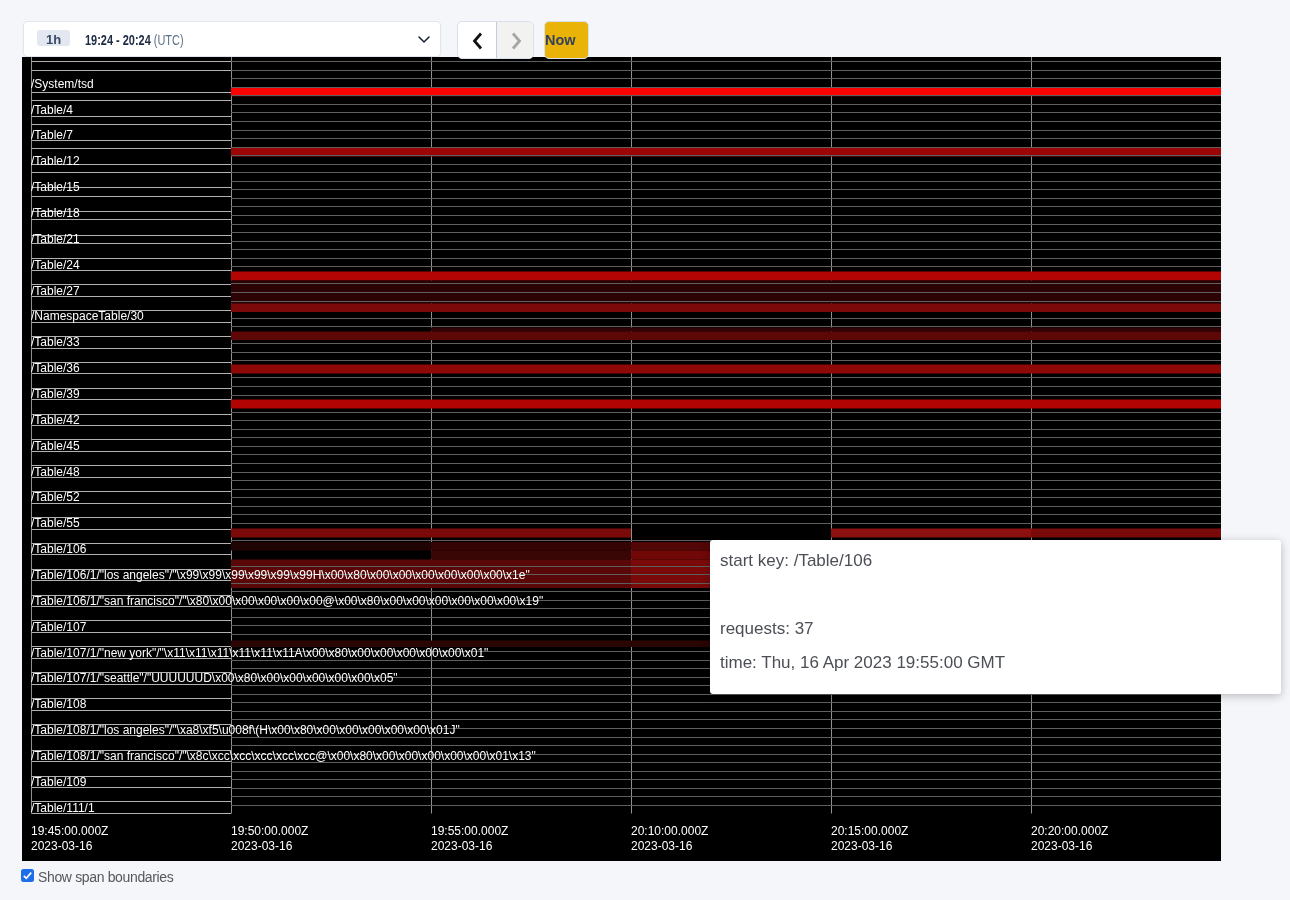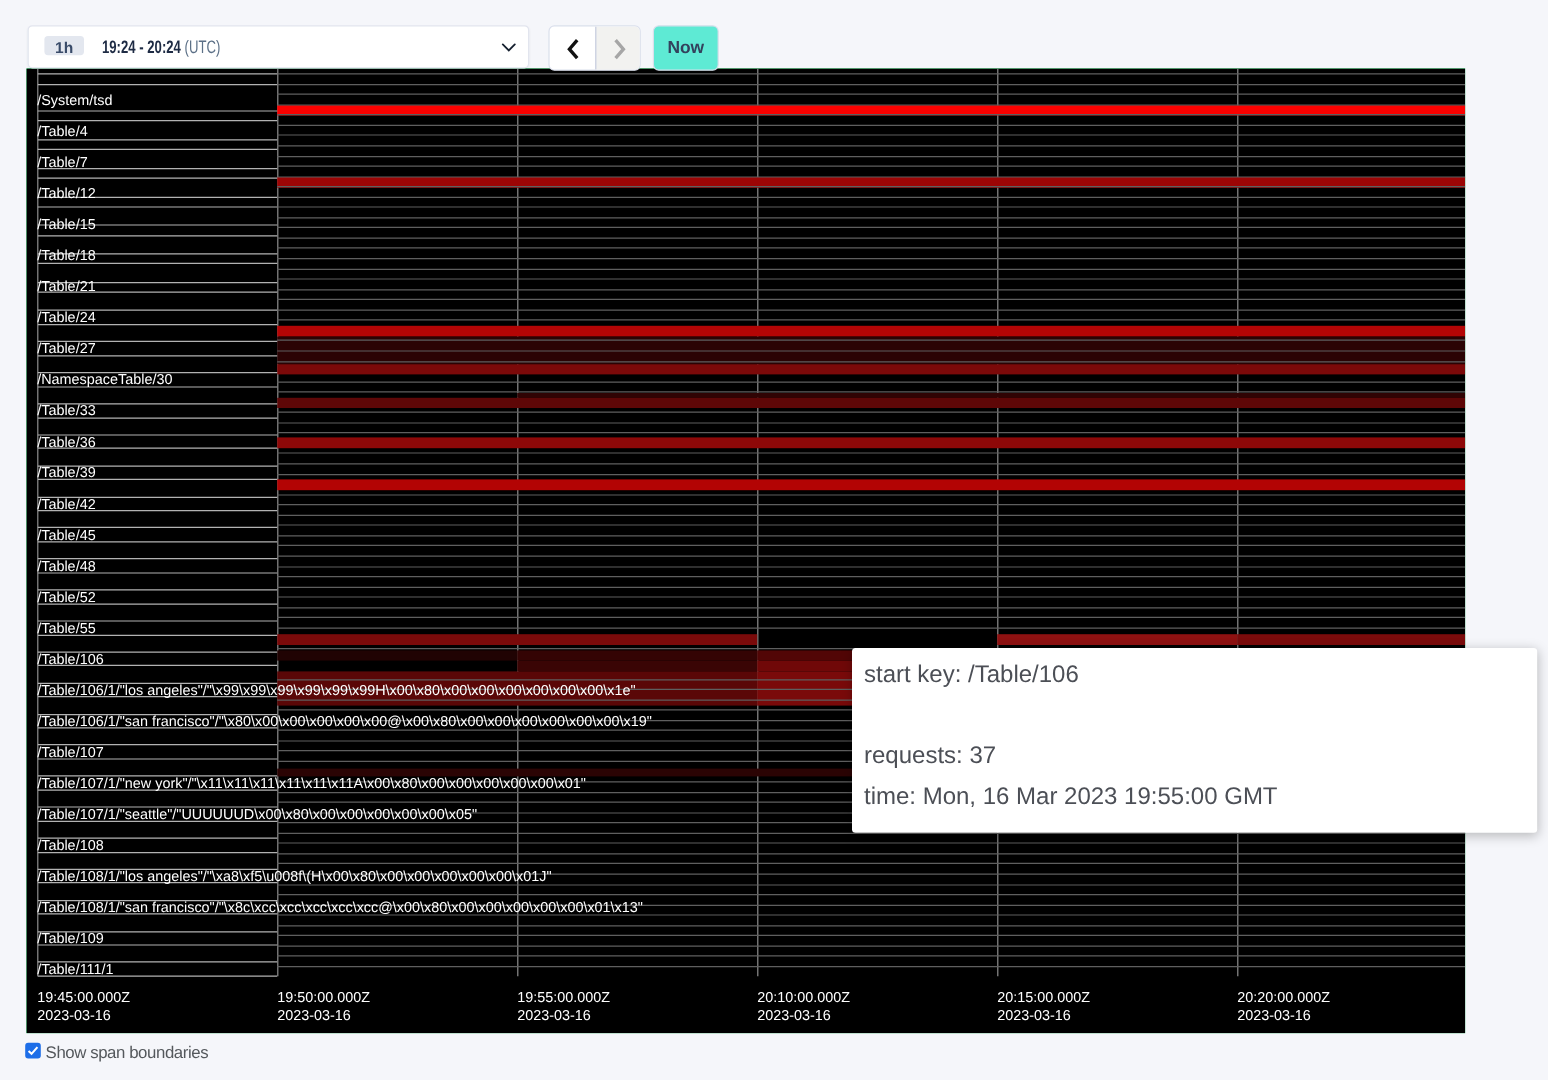--- a/index.html
+++ b/index.html
@@ -17,21 +17,21 @@
   </svg>
 <div class="abs" style="left:457px;top:20.5px;width:77px;height:38.5px;border:1px solid #dadfec;border-radius:5px;background:#fff;overflow:hidden;z-index:5">
   <div class="abs" style="left:38px;top:0;width:39px;height:38.5px;background:#f2f2f0;border-left:1px solid #c6ccdf"></div>
   <svg class="abs" style="left:12.5px;top:10.5px" width="13" height="18" viewBox="0 0 13 18">
       <path d="M10 1.5 L3.5 9 L10 16.5" stroke="#121212" stroke-width="2.8" fill="none"></path>
     </svg>
   <svg class="abs" style="left:51.5px;top:10.5px" width="13" height="18" viewBox="0 0 13 18">
       <path d="M3 1.5 L9.5 9 L3 16.5" stroke="#a6a6a6" stroke-width="2.8" fill="none"></path>
     </svg>
 </div>
-<div class="abs" style="left:544px;top:20.5px;width:55px;height:38.5px;border:1px solid #dadfec;border-radius:5px;background:#5eead4;z-index:5;text-align:center;line-height:37px;font-size:14.5px;font-weight:bold;color:#33425c">Now</div>
+<div class="abs" style="left:544px;top:20.5px;width:45px;height:38.5px;border:1px solid #dadfec;border-radius:5px;background:#eab308;z-index:5;text-align:left;line-height:37px;font-size:14.5px;font-weight:bold;color:#33425c">Now</div>
 
 <div class="abs" style="left:22px;top:57px;width:1199px;height:804px;background:#22c55e">
 <svg width="1199" height="804" viewBox="0 0 1199 804" style="position:absolute;left:0;top:0">
 <rect x="0" y="0" width="1199" height="804" fill="#000"></rect>
 <line x1="9.5" y1="0" x2="9.5" y2="756.5" stroke="#909090" stroke-width="1"></line>
 <line x1="209.5" y1="0" x2="209.5" y2="756.5" stroke="#909090" stroke-width="1"></line>
 <line x1="409.5" y1="0" x2="409.5" y2="756.5" stroke="#909090" stroke-width="1"></line>
 <line x1="609.5" y1="0" x2="609.5" y2="756.5" stroke="#909090" stroke-width="1"></line>
 <line x1="809.5" y1="0" x2="809.5" y2="756.5" stroke="#909090" stroke-width="1"></line>
 <line x1="1009.5" y1="0" x2="1009.5" y2="756.5" stroke="#909090" stroke-width="1"></line>
@@ -94,23 +94,23 @@
 <text x="409" y="793" font-size="12" fill="#fff">2023-03-16</text>
 <text x="609" y="778" font-size="12" fill="#fff">20:10:00.000Z</text>
 <text x="609" y="793" font-size="12" fill="#fff">2023-03-16</text>
 <text x="809" y="778" font-size="12" fill="#fff">20:15:00.000Z</text>
 <text x="809" y="793" font-size="12" fill="#fff">2023-03-16</text>
 <text x="1009" y="778" font-size="12" fill="#fff">20:20:00.000Z</text>
 <text x="1009" y="793" font-size="12" fill="#fff">2023-03-16</text>
 </svg>
 </div>
 
-<div class="abs" style="left:710px;top:539.5px;width:570.5px;height:154.5px;background:#fff;border-radius:3px;box-shadow:0 2px 10px rgba(0,0,0,0.25);font-size:20px;color:#4c4f56">
+<div class="abs" style="left:710px;top:539.5px;width:570.5px;height:154.5px;background:#fff;border-radius:3px;box-shadow:0 2px 10px rgba(0,0,0,0.25);font-size:17px;color:#4c4f56">
 <div style="position:absolute;left:10px;top:11.5px;white-space:nowrap">start key: /Table/106</div>
 <div style="position:absolute;left:10px;top:79.5px;white-space:nowrap">requests: 37</div>
-<div style="position:absolute;left:10px;top:113.5px;white-space:nowrap">time: Mon, 16 Mar 2023 19:55:00 GMT</div>
+<div style="position:absolute;left:10px;top:113.5px;white-space:nowrap">time: Thu, 16 Apr 2023 19:55:00 GMT</div>
 </div>
 
 <div class="abs" style="left:21px;top:868.5px;width:13px;height:13px;background:#1d6ee8;border-radius:2.5px"></div>
 <svg class="abs" style="left:21px;top:868.5px" width="13" height="13" viewBox="0 0 13 13">
     <path d="M2.8 6.8 L5.3 9.2 L10.2 3.6" stroke="#fff" stroke-width="1.7" fill="none"></path>
   </svg>
 <div class="abs" style="left:38px;top:868.5px;font-size:14px;letter-spacing:-0.35px;color:#54585c">Show span boundaries</div>
 
 </body></html>

